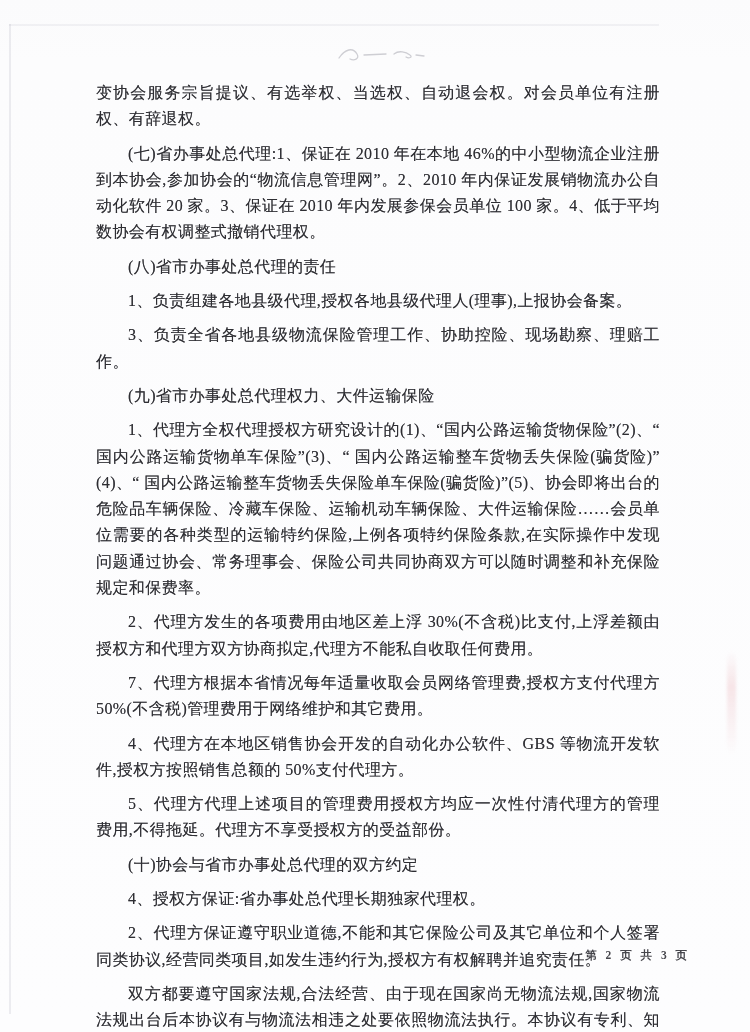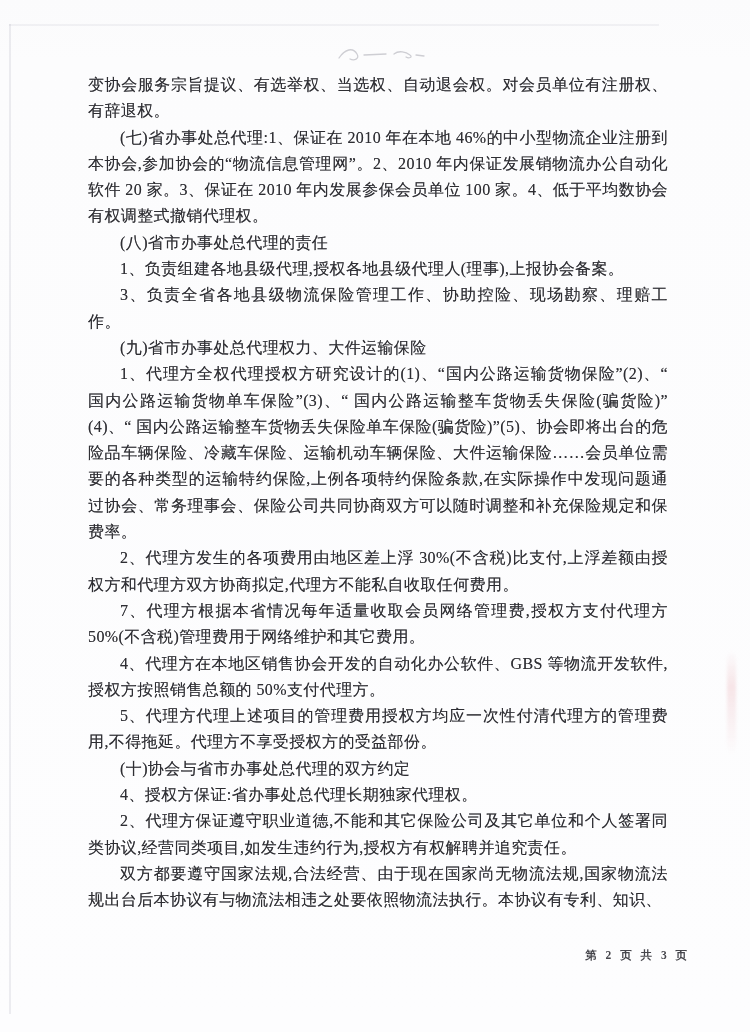--- a/index.html
+++ b/index.html
@@ -40,21 +40,21 @@
   }
   
   .text-block {
     position:absolute; left:88px; top:72px; width:580px;
     color:#2e2e33;
     font-size:16px; line-height:26.3px;
     letter-spacing:0.4px;
     text-align:justify;
     text-shadow:0 0 0.3px rgba(46,46,51,0.55);
   }
-  .text-block p { margin:0; padding:0; text-indent:2em;font-family:Liberation Serif, serif; }
+  .text-block p { margin:8px; padding:0; text-indent:2em;font-family:Liberation Serif, serif; }
   .text-block p.no-indent { text-indent:0; }
   
   .footer {
     position:absolute; left:0; top:948px; width:690px;
     text-align:right;
     font-size:11.5px; letter-spacing:3px;
     color:#46464c;
     font-weight:bold;
   }
 </style>

